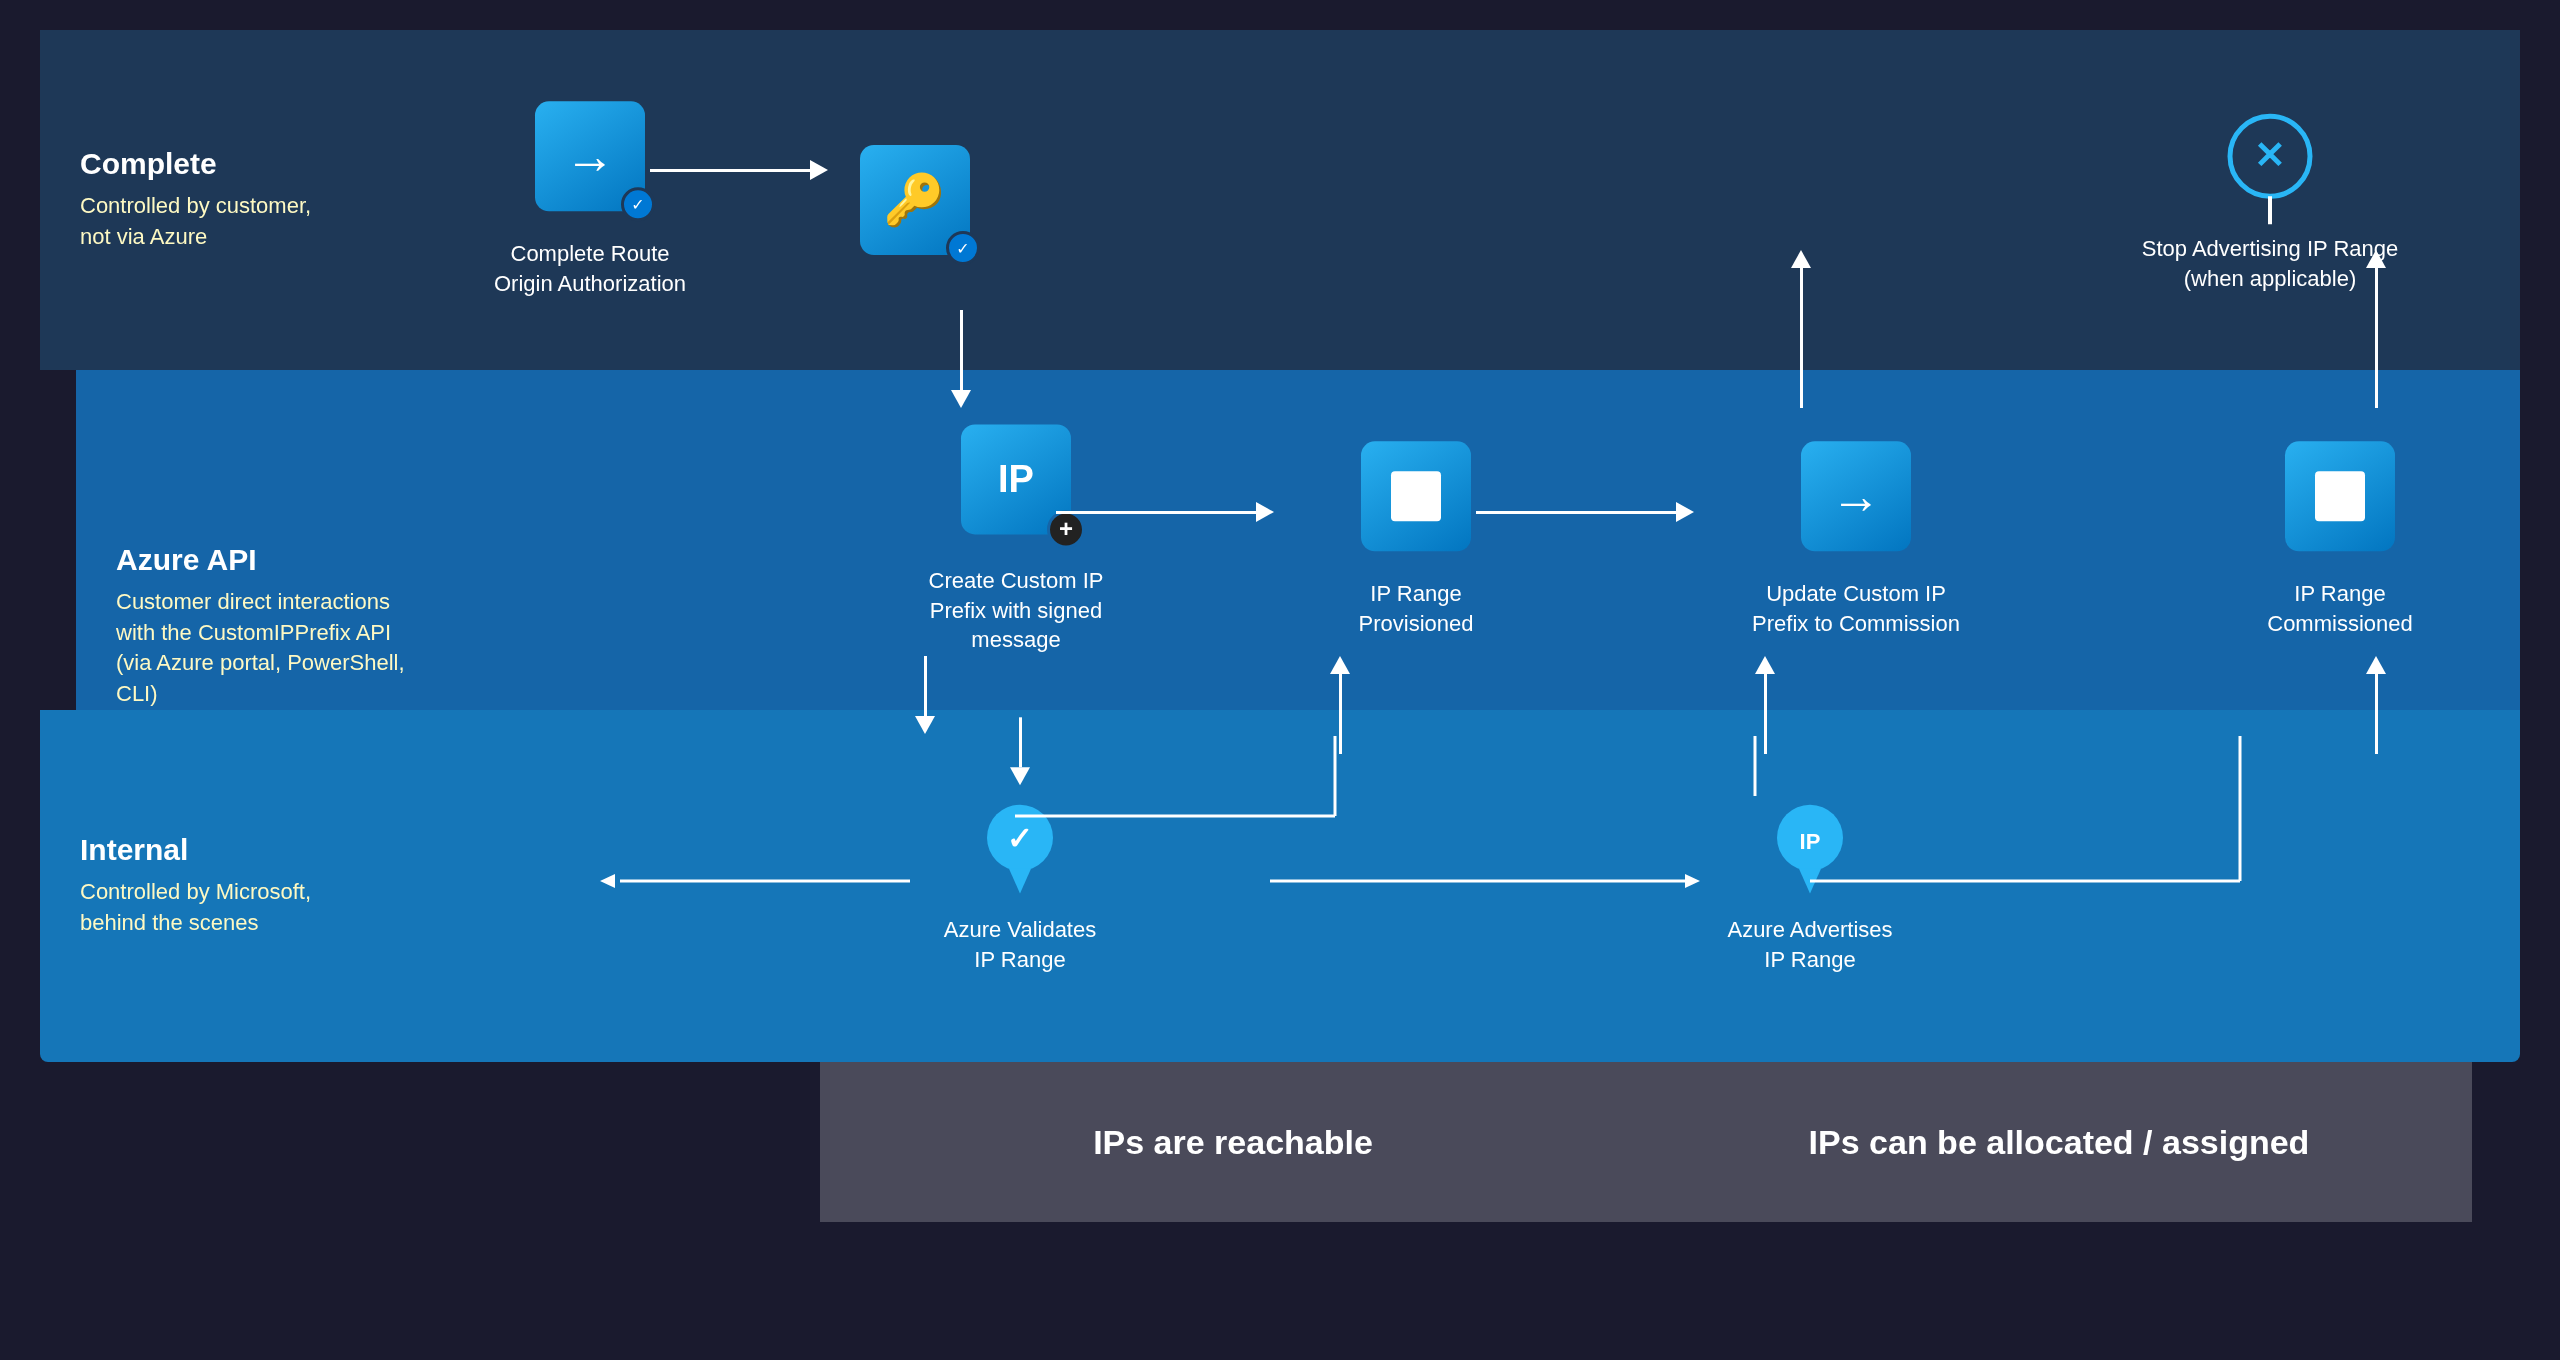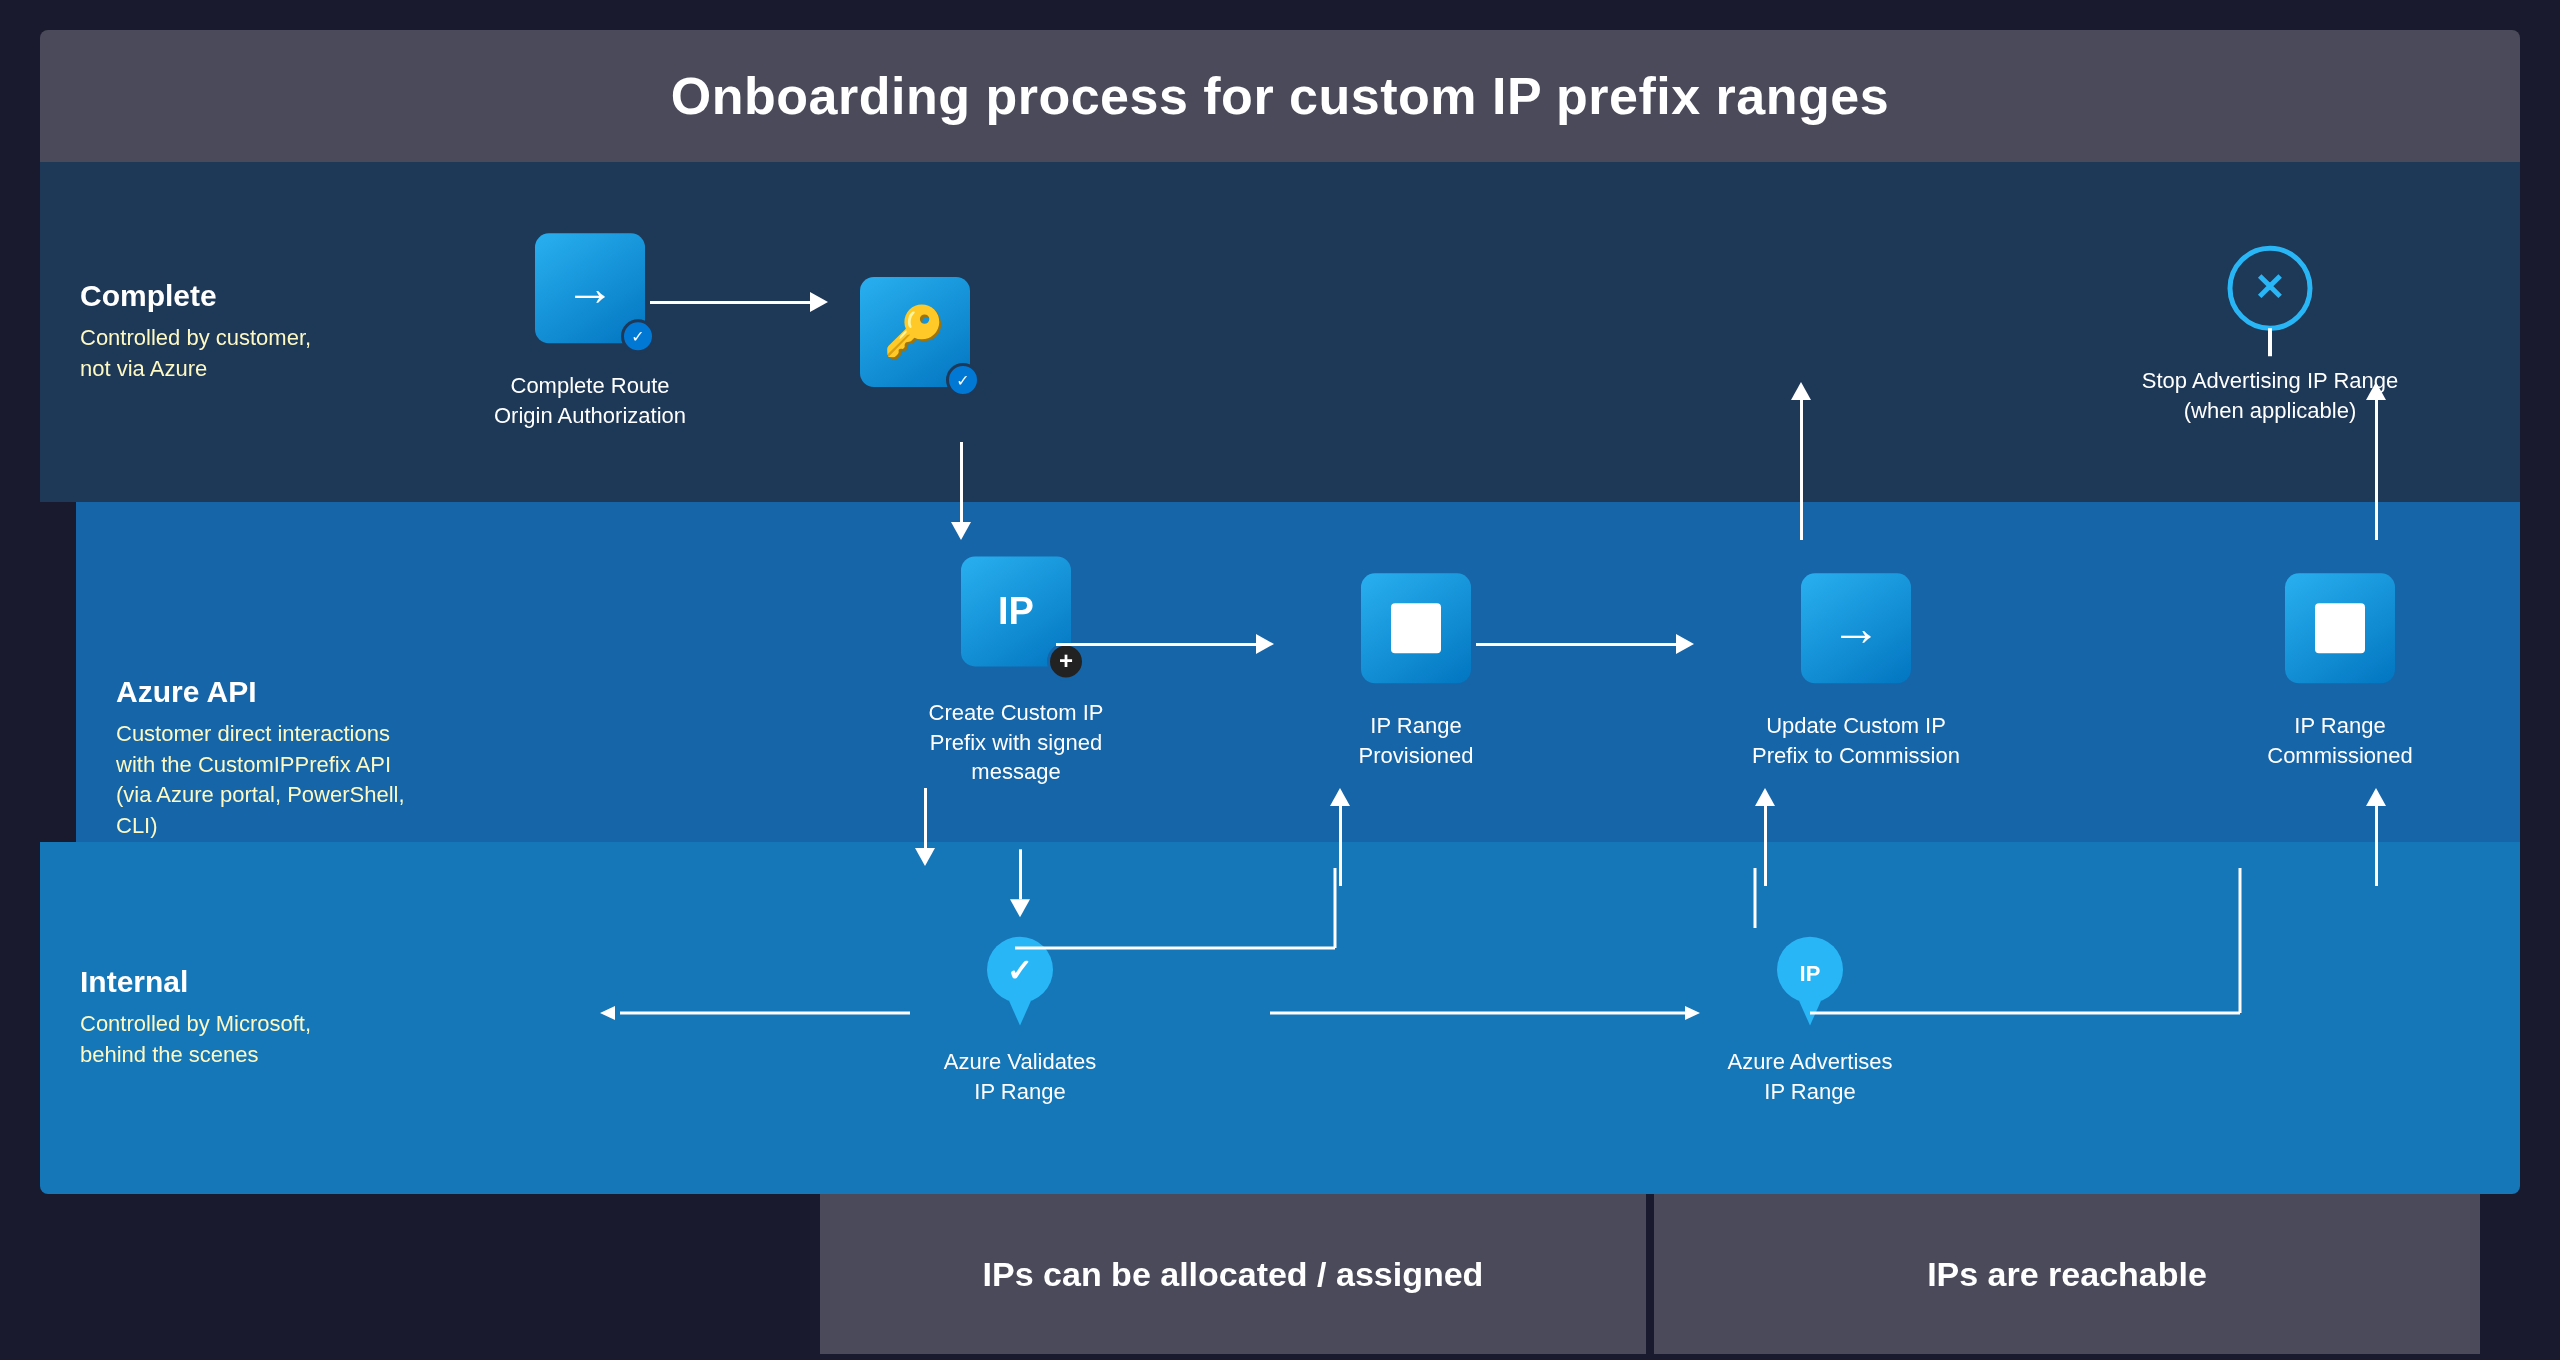--- a/index.html
+++ b/index.html
@@ -146,23 +146,20 @@
       font-size: 38px;
       font-weight: 700;
       color: white;
     }
   </style>
 </head>
 <body>
 
 <div class="outer-container">
 
-  <div class="title-bar">
-    <h1>Onboarding process for custom IP prefix ranges</h1>
-  </div>
 
   <div class="main-diagram">
 
     <div class="ext-section" style="position:relative; overflow:visible;">
       <div class="section-label">
         <h2>Complete</h2>
         <p>Controlled by customer,<br>not via Azure</p>
       </div>
       <div style="flex:1; position:relative; height:340px;">
 
@@ -342,23 +339,23 @@
         </div>
       </div>
     </div>
 
   </div>
 
   <div style="display:flex; height:160px; background:#1a1a2e;">
 
     <div style="flex:0 0 780px; background:#1a1a2e;"></div>
 
+    <div style="flex:1; background:#4a4a5a; display:flex; align-items:center; justify-content:center;">
+      <span class="status-text">IPs are reachable</span>
+    </div>
+
     <div style="flex:1; background:#4a4a5a; display:flex; align-items:center; justify-content:center; margin-right:8px;">
       <span class="status-text">IPs can be allocated / assigned</span>
     </div>
-
-    <div style="flex:1; background:#4a4a5a; display:flex; align-items:center; justify-content:center;">
-      <span class="status-text">IPs are reachable</span>
-    </div>
     <div style="flex:0 0 40px; background:#1a1a2e;"></div>
   </div>
 
 </div>
 
 </body></html>

